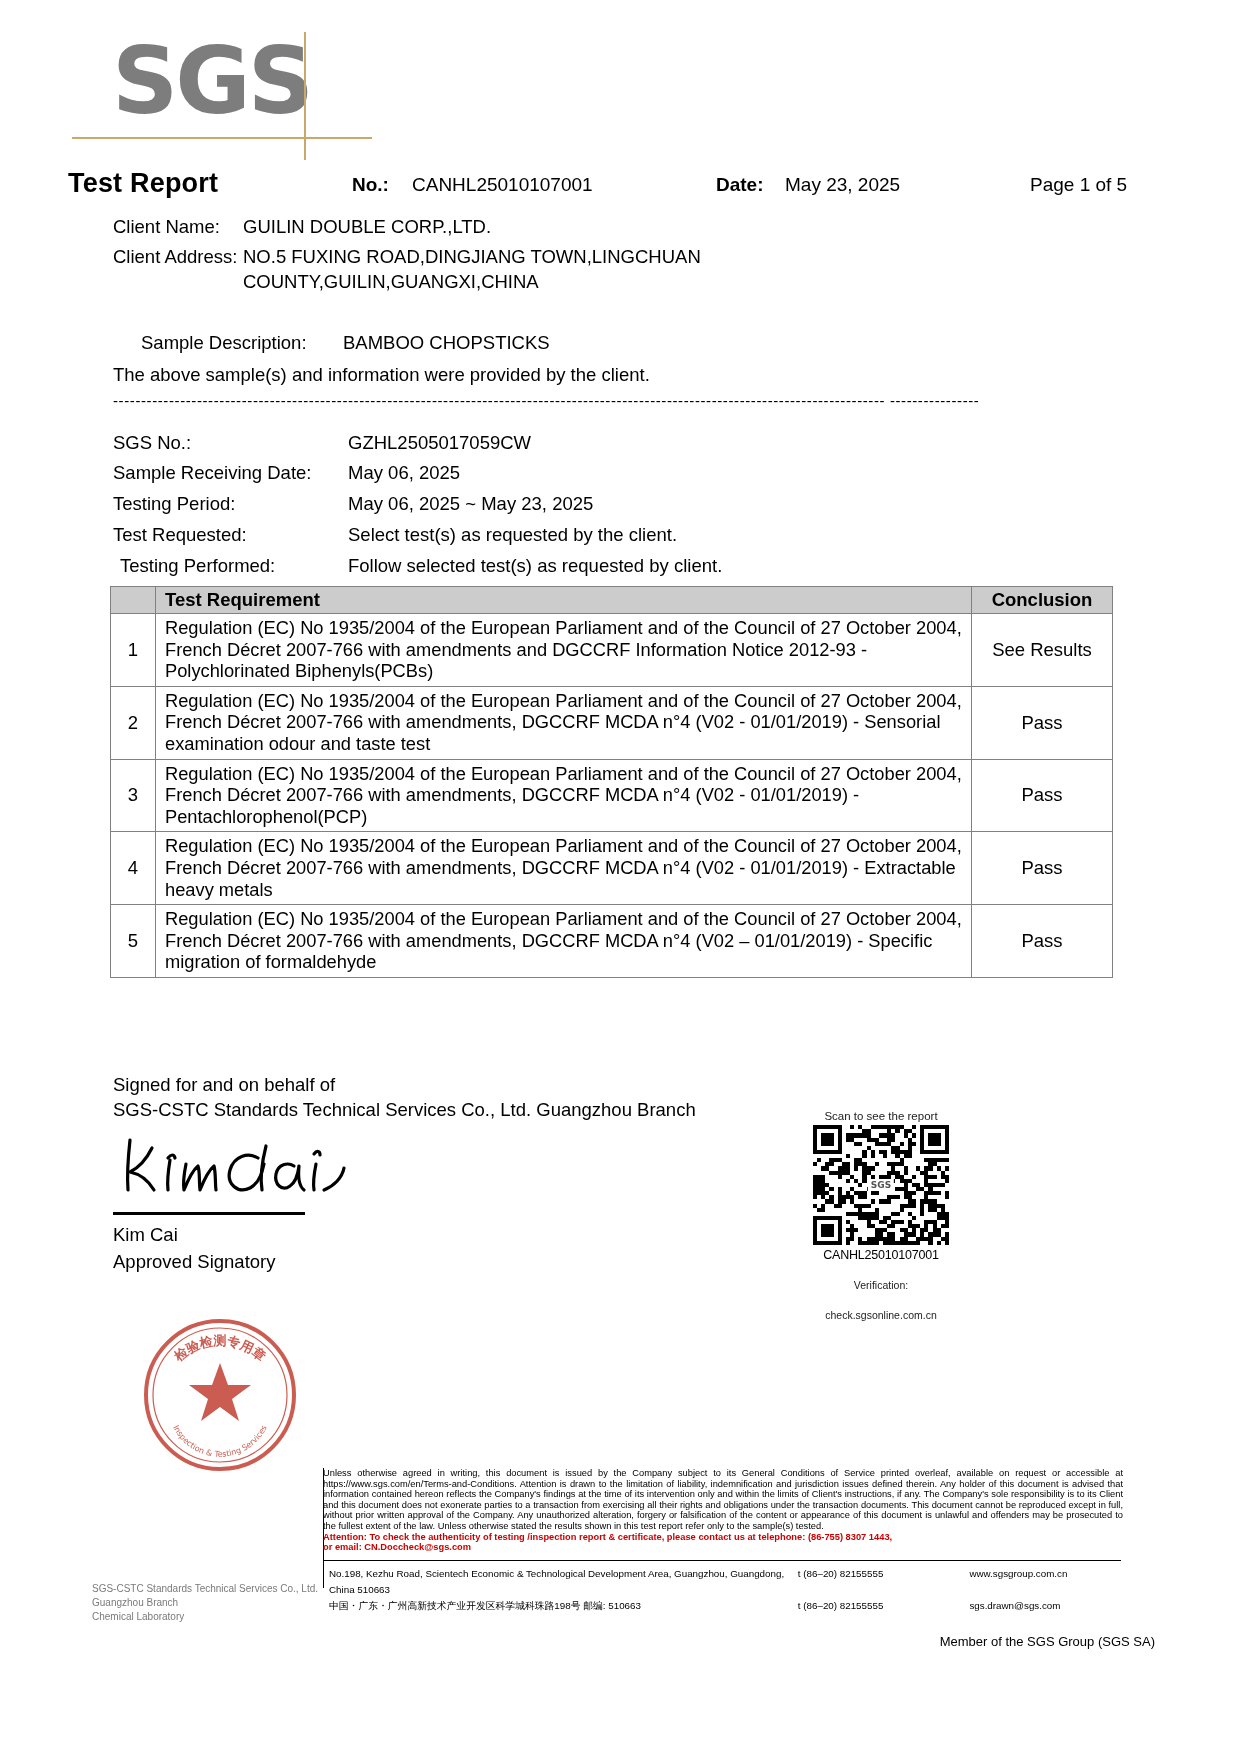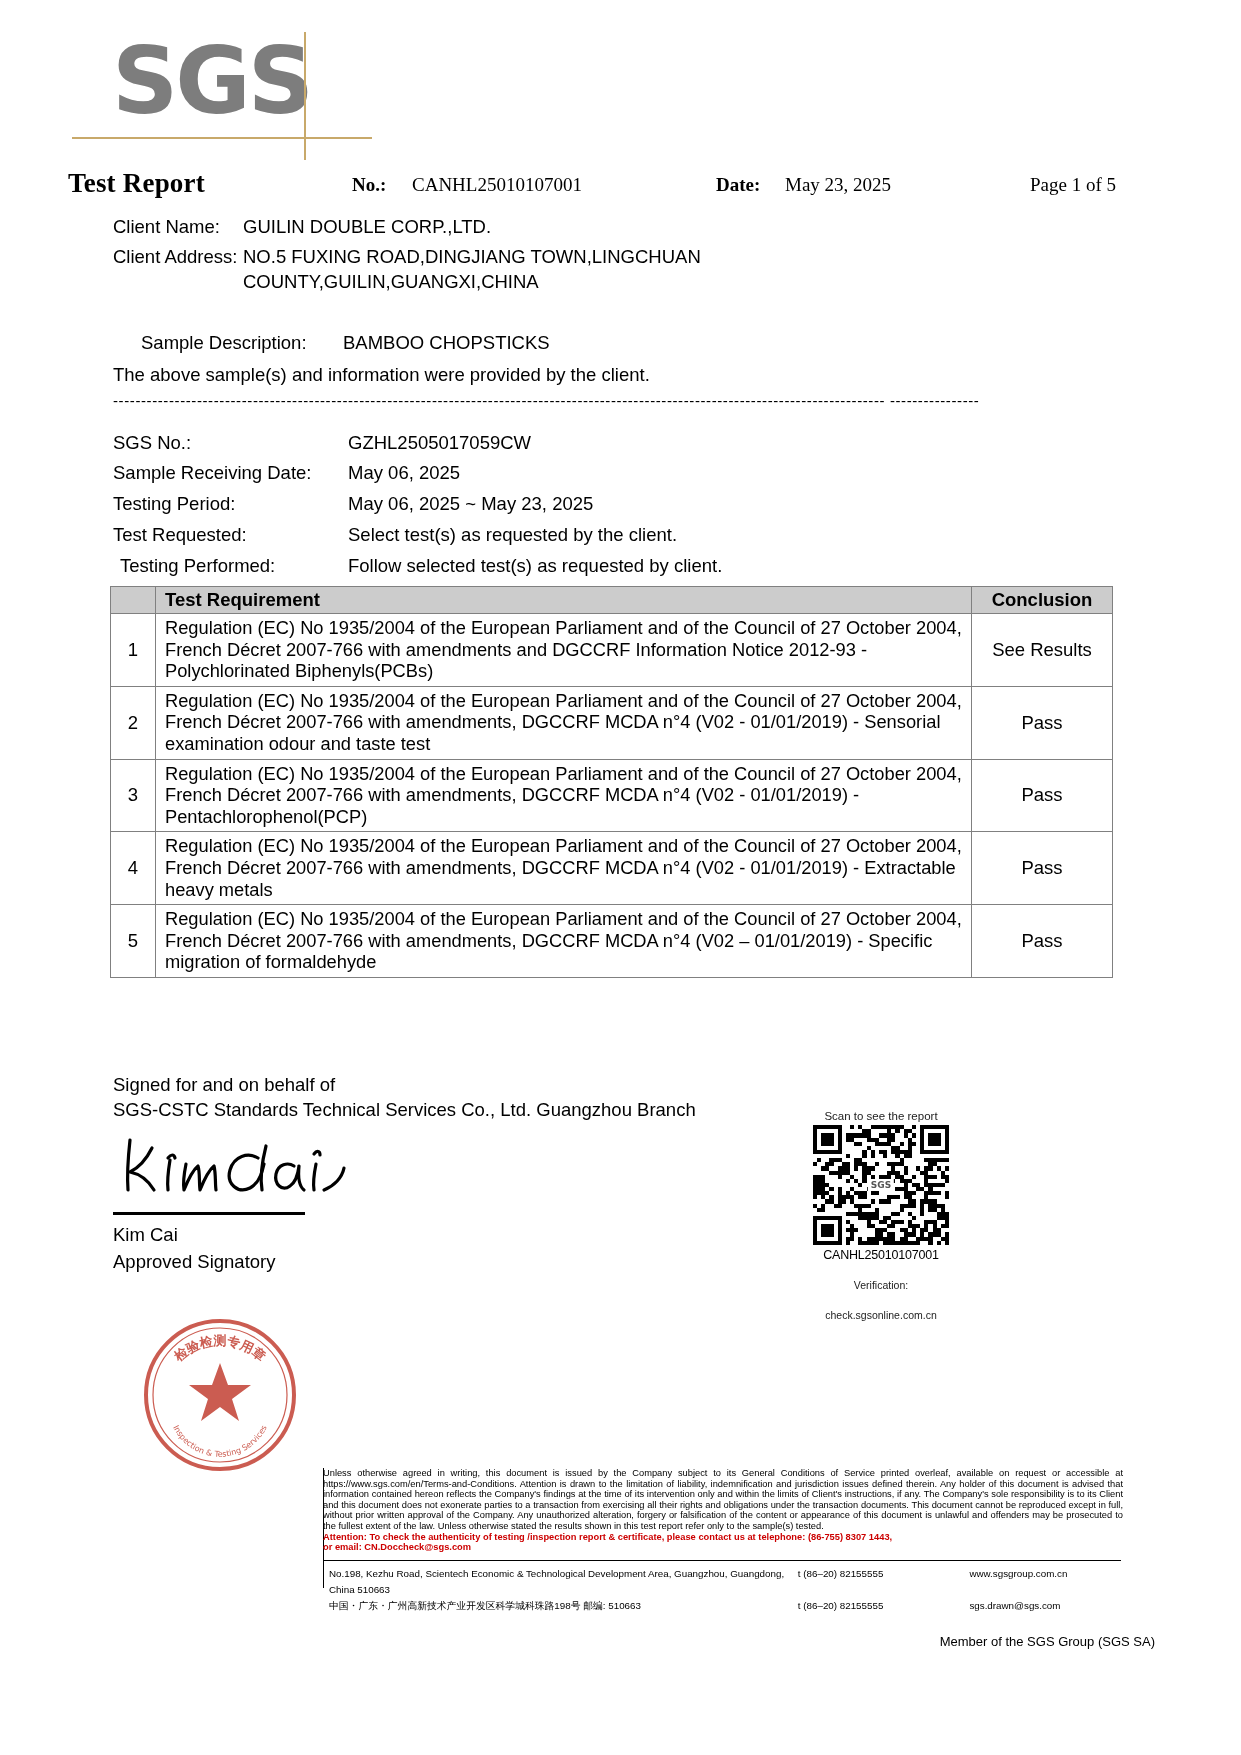--- a/index.html
+++ b/index.html
@@ -21,21 +21,21 @@
     font-size:92px;
     letter-spacing:-3px;
     color:#7d7d7d;
     line-height:1;
     position:absolute;left:16px;top:12px;
   }
   .logo-hline{position:absolute;left:-24px;top:113px;width:300px;height:2px;background:#c8a96a;}
   .logo-vline{position:absolute;left:208px;top:8px;width:2px;height:128px;background:#c8a96a;}
 
   
-  .hdr{position:absolute;left:0;top:168px;width:1241px;height:34px;font-family:Liberation Serif, serif;}
+  .hdr{position:absolute;left:0;top:168px;width:1241px;height:34px;}
   .hdr-title{position:absolute;left:68px;top:0;font-size:27px;font-weight:bold;letter-spacing:.2px;}
   .hdr-nolab{position:absolute;left:352px;top:6px;font-size:19px;font-weight:bold;}
   .hdr-noval{position:absolute;left:412px;top:6px;font-size:19px;}
   .hdr-datelab{position:absolute;left:716px;top:6px;font-size:19px;font-weight:bold;}
   .hdr-dateval{position:absolute;left:785px;top:6px;font-size:19px;}
   .hdr-page{position:absolute;left:1030px;top:6px;font-size:19px;}
 
   .row-lbl{position:absolute;font-size:18.5px;}
   .row-val{position:absolute;font-size:18.5px;}
 
@@ -719,16 +719,21 @@
       <div class="addr-m">t (86–20) 82155555</div>
       <div class="addr-r">www.sgsgroup.com.cn</div>
     </div>
     <div class="addr-row">
       <div class="addr-l">中国・广东・广州高新技术产业开发区科学城科珠路198号    邮编: 510663</div>
       <div class="addr-m">t (86–20) 82155555</div>
       <div class="addr-r">sgs.drawn@sgs.com</div>
     </div>
   </div>
 
+  <div class="sgs-side">
+    <div>SGS-CSTC Standards Technical Services Co., Ltd.</div>
+    <div>Guangzhou Branch</div>
+    <div>Chemical Laboratory</div>
+  </div>
 
   <div class="member">Member of the SGS Group (SGS SA)</div>
 
 </div>
 
 </body></html>

